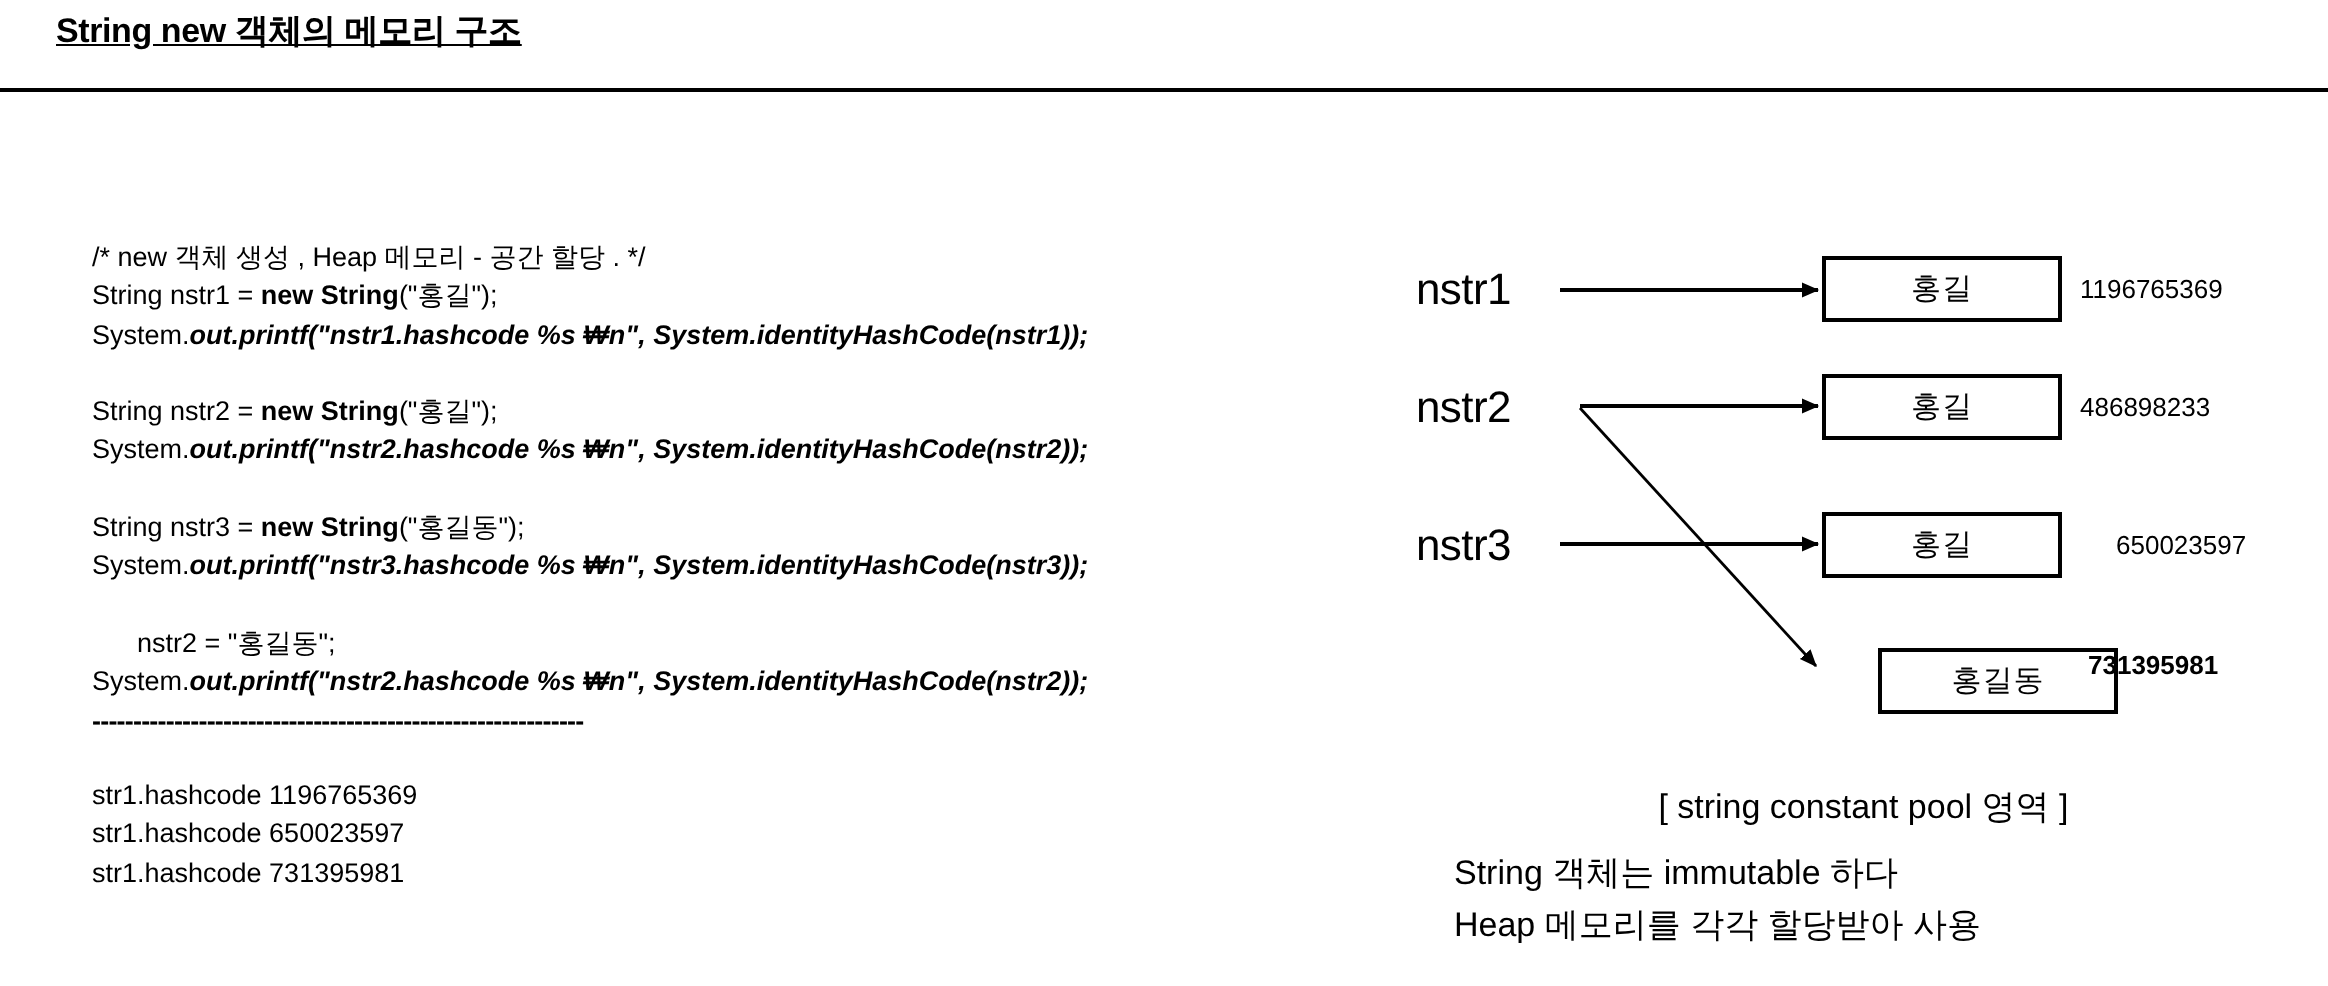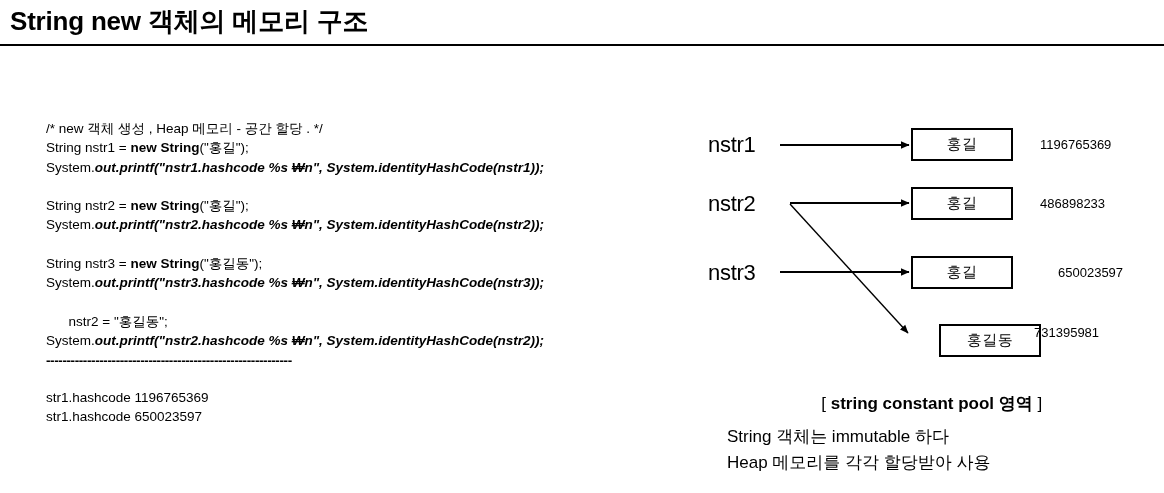--- a/index.html
+++ b/index.html
@@ -12,26 +12,27 @@
     height: 493px;
     position: relative;
     font-family: "Liberation Sans", "DejaVu Sans", sans-serif;
     color: #000000;
     overflow: hidden;
   }
 
   
   #page-title {
     position: absolute;
-    left: 10px;
+    left: 28px;
     top: 4px;
-    font-size: 26px;
+    font-size: 17px;
     font-weight: bold;
     letter-spacing: -0.2px;
     white-space: pre;
+    text-decoration: underline;
   }
   #title-rule {
     position: absolute;
     left: 0;
     top: 44px;
     width: 1164px;
     height: 2px;
     background: #000000;
   }
 
@@ -81,21 +82,21 @@
   }
   .var-label {
     position: absolute;
     font-size: 22px;
     font-weight: 400;
     letter-spacing: -0.3px;
     white-space: pre;
   }
   .mem-box {
     position: absolute;
-    width: 102px;
+    width: 120px;
     height: 33px;
     border: 2px solid #000000;
     background: #ffffff;
     box-sizing: border-box;
     display: flex;
     align-items: center;
     justify-content: center;
     font-size: 15px;
     letter-spacing: 0.5px;
   }
@@ -108,39 +109,39 @@
   
   #pool-caption {
     position: absolute;
     left: 690px;
     top: 372px;
     width: 474px;
     text-align: center;
     font-size: 17px;
     white-space: pre;
   }
-  #pool-caption .strong { font-weight: bold; }
+  #pool-caption .strong { font-weight: normal; }
   #notes {
     position: absolute;
     left: 727px;
     top: 424px;
     font-size: 17px;
     line-height: 26px;
     white-space: pre;
   }
 </style>
 </head>
 <body>
 
 <div id="page-title">String new 객체의 메모리 구조</div>
 <div id="title-rule"></div>
 
 <div id="code-panel"><div class="code-line">/* new 객체 생성 , Heap 메모리 - 공간 할당 . */</div><div class="code-line"><span>String nstr1 = </span><span class="kw">new String</span><span>("홍길");</span></div><div class="code-line"><span>System.</span><span class="bi">out.printf("nstr1.hashcode %s ₩n", System.identityHashCode(nstr1));</span></div><div class="code-line blank"></div><div class="code-line"><span>String nstr2 = </span><span class="kw">new String</span><span>("홍길");</span></div><div class="code-line"><span>System.</span><span class="bi">out.printf("nstr2.hashcode %s ₩n", System.identityHashCode(nstr2));</span></div><div class="code-line blank"></div><div class="code-line"><span>String nstr3 = </span><span class="kw">new String</span><span>("홍길동");</span></div><div class="code-line"><span>System.</span><span class="bi">out.printf("nstr3.hashcode %s ₩n", System.identityHashCode(nstr3));</span></div><div class="code-line blank"></div><div class="code-line">      nstr2 = "홍길동";</div><div class="code-line"><span>System.</span><span class="bi">out.printf("nstr2.hashcode %s ₩n", System.identityHashCode(nstr2));</span></div><div class="sep-line">------------------------------------------------------------</div></div>
 
-<div id="console-output"><div>str1.hashcode 1196765369</div><div>str1.hashcode 650023597</div></div>
+<div id="console-output"><div>str1.hashcode 1196765369</div><div>str1.hashcode 650023597</div><div>str1.hashcode 731395981</div></div>
 
 <div id="diagram">
   <svg id="diagram-svg" width="474" height="260" viewBox="0 0 474 260">
     <defs>
       <marker id="ah" markerWidth="9" markerHeight="9" refX="8" refY="4.5" orient="auto" markerUnits="userSpaceOnUse">
         <path d="M0,0.8 L8.6,4.5 L0,8.2 z" fill="#000000"></path>
       </marker>
       <marker id="ah-thin" markerWidth="9" markerHeight="9" refX="8" refY="4.5" orient="auto" markerUnits="userSpaceOnUse">
         <path d="M0,0.9 L8.6,4.5 L0,8.1 z" fill="#000000"></path>
       </marker>
@@ -160,20 +161,20 @@
   <div class="var-label" style="left:18px; top:150px;">nstr3</div>
 
   <div class="mem-box" style="left:221px; top:18px;">홍길</div>
   <div class="mem-box" style="left:221px; top:77px;">홍길</div>
   <div class="mem-box" style="left:221px; top:146px;">홍길</div>
   <div class="mem-box" style="left:221px; top:214px;margin-left:28px;">홍길동</div>
 
   <div class="hash-label" style="left:350px; top:27px;">1196765369</div>
   <div class="hash-label" style="left:350px; top:86px;">486898233</div>
   <div class="hash-label" style="left:330px; top:155px;margin-left:38px;">650023597</div>
-  <div class="hash-label" style="left:344px; top:215px;">731395981</div>
+  <div class="hash-label" style="left:354px; top:215px;font-weight:bold;">731395981</div>
 </div>
 
 <div id="pool-caption">
   <span>[ </span><span class="strong">string constant pool 영역</span><span> ]</span>
 </div>
 
 <div id="notes"><div>String 객체는 immutable 하다</div><div>Heap 메모리를 각각 할당받아 사용</div></div>
 
 </body></html>

